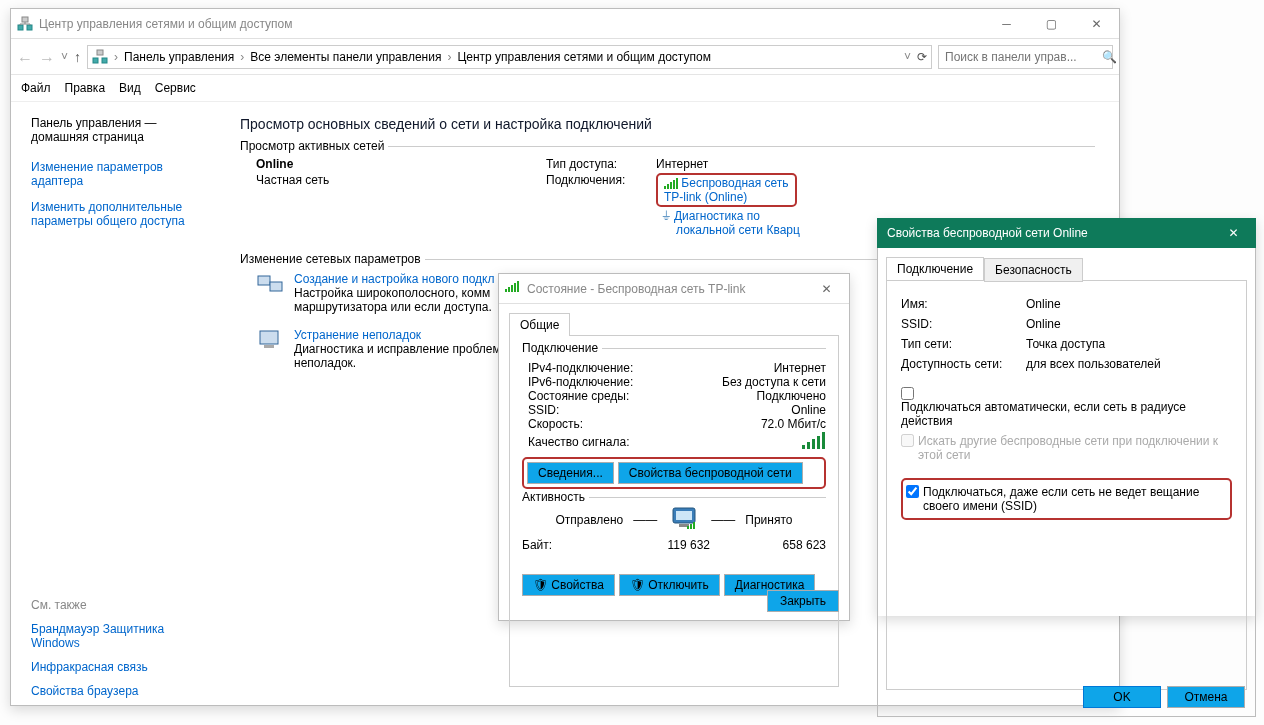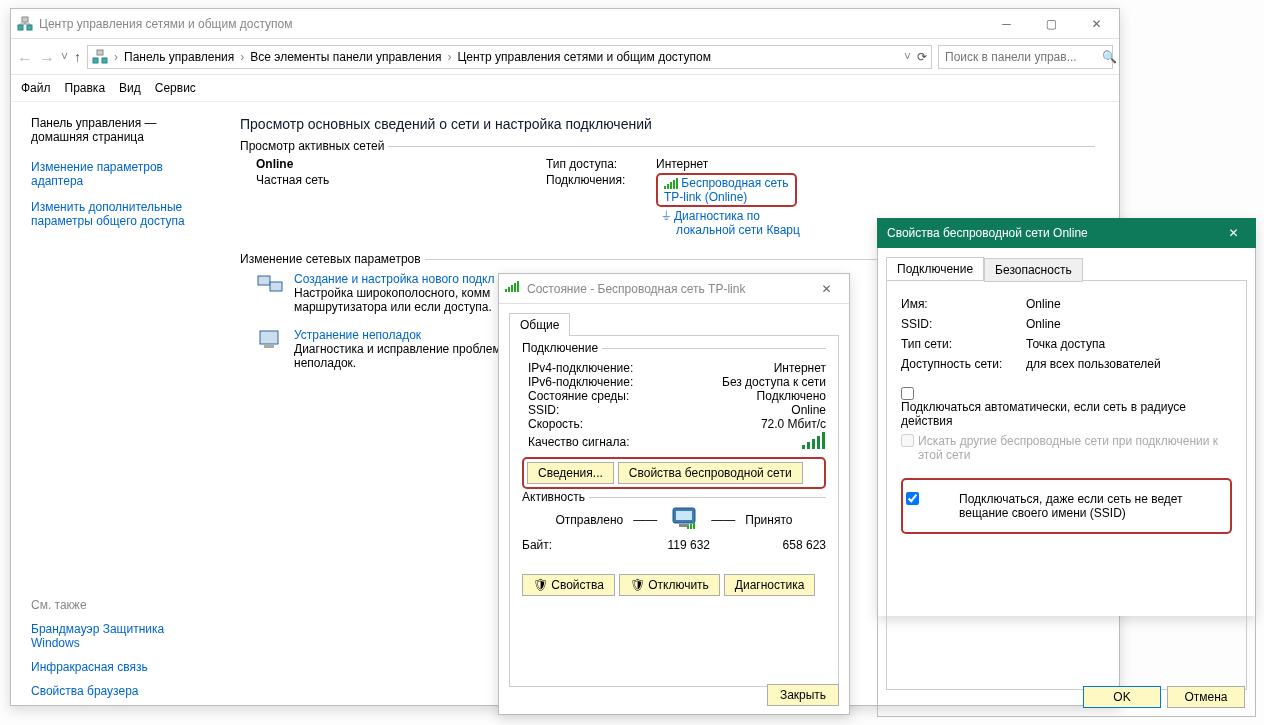--- a/index.html
+++ b/index.html
@@ -3,21 +3,21 @@
 <meta charset="utf-8">
 <style>
   * { box-sizing: border-box; font-family: "Segoe UI", Tahoma, sans-serif; font-size: 12px; }
   body { margin: 0; background: #fdfdfd; width: 1264px; height: 725px; position: relative; overflow: hidden; }
   .win { position: absolute; background: #fff; border: 1px solid #bcbcbc; box-shadow: 0 4px 12px rgba(0,0,0,.15); }
   .titlebar { display: flex; align-items: center; height: 30px; border-bottom: 1px solid #e0e0e0; }
   .titlebar .icon { width: 16px; height: 16px; margin: 0 6px; }
   .titlebar .title { flex: 1; color: #888; font-size: 12px; }
   .winbtn { width: 45px; height: 29px; display: flex; align-items: center; justify-content: center; color: #666; }
   .link { color: #0066cc; cursor: pointer; }
-  .btn { background: #fef9c3; border: 1px solid #adadad; padding: 3px 10px; cursor: pointer; min-height:22px; display:inline-flex; align-items:center; justify-content:center; gap:3px;}
+  .btn { background: #0ea5e9; border: 1px solid #adadad; padding: 3px 10px; cursor: pointer; min-height:22px; display:inline-flex; align-items:center; justify-content:center; gap:3px;}
   .tab { padding: 4px 10px; border: 1px solid #ccc; background: #fff; border-bottom: none; display: inline-block; position: relative; top: 1px; z-index: 2; }
   .tab.inactive { background: #f0f0f0; top: 2px; z-index: 0; border-bottom:1px solid #ccc;}
   .fieldset-line { border: none; border-top: 1px solid #ccc; padding: 0; margin: 8px 0; position: relative; }
   .fieldset-line legend { padding: 0 4px 0 0; background: #fff; position: absolute; top: -8px; left: 0; }
   .red-box { border: 2px solid #b63230; border-radius: 5px; }
   svg { display:block; }
   .signal-icon { display:inline-block; vertical-align:middle;}
   input[type=checkbox]{ width:13px; height:13px; margin:0 4px 0 0; vertical-align:top;}
 </style>
 </head>
@@ -155,21 +155,21 @@
           </span>
         <div>
           <div class="link">Устранение неполадок</div>
           <div><span>Диагностика и исправление проблем</span><br><span>неполадок.</span></div>
         </div>
       </div>
     </div>
   </div>
 </div>
 
-<div class="win" style="left:498px; top:273px; width:352px; height:442px;">
+<div class="win" style="left:498px; top:273px; width:352px; height:348px;">
   <div class="titlebar">
     <span class="icon">
         <svg width="14" height="11">
           <rect x="0" y="8" width="2" height="3" fill="#2a2"></rect>
           <rect x="3" y="6" width="2" height="5" fill="#2a2"></rect>
           <rect x="6" y="4" width="2" height="7" fill="#2a2"></rect>
           <rect x="9" y="2" width="2" height="9" fill="#2a2"></rect>
           <rect x="12" y="0" width="2" height="11" fill="#2a2"></rect>
         </svg>
       </span>
@@ -288,21 +288,21 @@
             <span>для всех пользователей</span>
           </div>
         <div style="display:flex; margin-bottom:6px;flex-direction:column;">
             <input type="checkbox" style="">
             <span>Подключаться автоматически, если сеть в радиусе действия</span>
           </div>
         <div style="display:flex; margin-bottom:16px; color:#aaa;">
             <input type="checkbox" disabled="" style="">
             <span>Искать другие беспроводные сети при подключении к этой сети</span>
           </div>
-        <div class="red-box" style="padding:12px 3px; display:flex;gap:36px;">
+        <div class="red-box" style="padding:5px 3px; display:flex;">
           <input type="checkbox" checked="" style="">
             <span>Подключаться, даже если сеть не ведет вещание своего имени (SSID)</span>
         </div>
       </div>
     </div>
     <div style="position:absolute; bottom:8px; right:10px; display:flex; gap:6px;">
       <button class="btn" style="min-width:78px; border-color:#0078d7;">OK</button>
       <button class="btn" style="min-width:78px;">Отмена</button>
     </div>
   </div>

